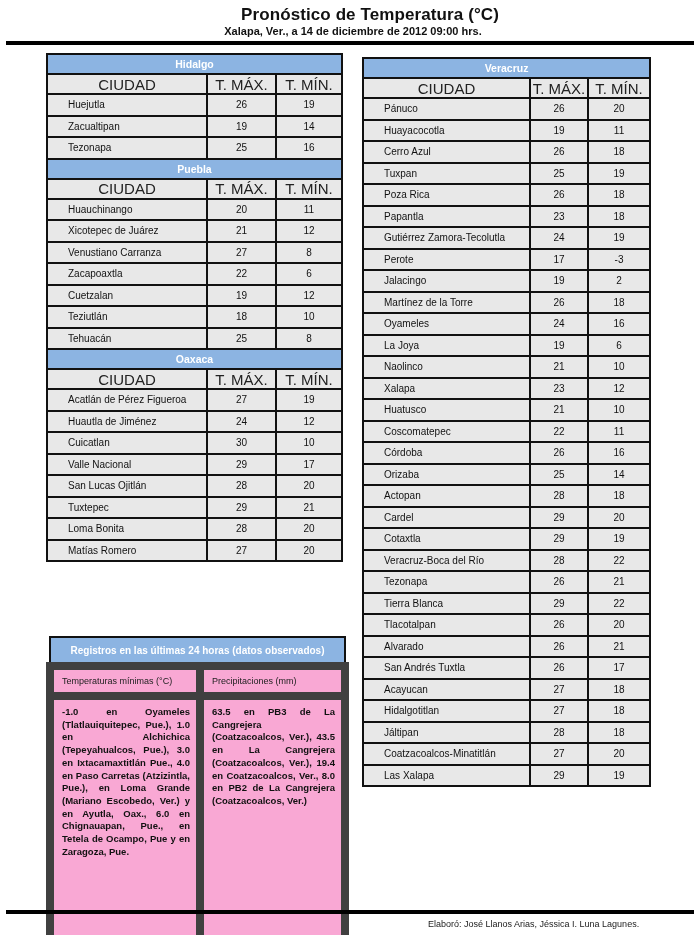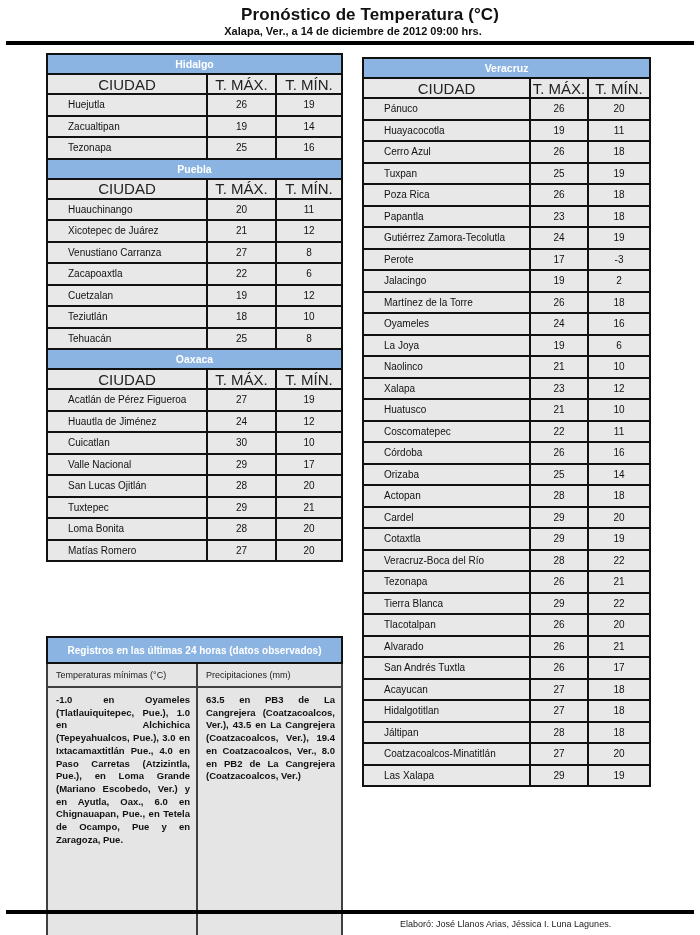--- a/index.html
+++ b/index.html
@@ -2,35 +2,35 @@
 <html><head>
 <meta charset="utf-8">
 <style>
   html, body { margin:0; padding:0; background:#ffffff; }
   body { width:700px; height:935px; position:relative; overflow:hidden; font-family:"Liberation Sans", sans-serif; color:#111; }
   .title { position:absolute; top:5px; left:0; width:700px; text-align:center; font-size:17px; font-weight:bold; color:#111; letter-spacing:0.1px;margin-left:20px; }
   .subtitle { position:absolute; top:25px; left:3px; width:700px; text-align:center; font-size:11px; font-weight:bold; color:#111; }
   .rule { position:absolute; left:6px; width:688px; height:4px; background:#000; }
   .rule.top { top:41px; }
   .rule.bottom { top:910px; }
-  .credit { position:absolute; top:919px; left:400px; font-size:9px; color:#222; white-space:nowrap; }
+  .credit { position:absolute; top:919px; left:428px; font-size:9px; color:#222; white-space:nowrap; }
 
   table.fc { position:absolute; border-collapse:collapse; table-layout:fixed; font-size:10px; }
   table.fc td, table.fc th { border:2px solid #111; background:#e8e8e8; height:19.5px; padding:0; }
   table.fc th.region { background:#8cb4e2; color:#fff; font-weight:bold; font-size:10.5px; text-align:center; height:18px; }
   table.fc td.hdr { text-align:center; font-size:15px; color:#222; height:18px; }
   table.fc td.city { padding-left:20px; text-align:left; }
   table.fc td.num { text-align:center; }
 
   #left-table { left:46px; top:53px; width:295px; }
   #right-table { left:362px; top:57px; width:287px; }
 
   table.obs { position:absolute; left:46px; top:636px; width:295px; border-collapse:collapse; table-layout:fixed; }
   table.obs th { background:#8cb4e2; color:#fff; font-weight:bold; font-size:10px; height:22px; border:2px solid #111; text-align:center; }
-  table.obs td { border:2px solid #404040; background:#e5e5e5; }
+  table.obs td { border:8px solid #404040; background:#f9a8d4; }
   table.obs td.ohdr { font-size:9px; color:#222; height:20px; padding-left:8px; }
   table.obs td.obody { vertical-align:top; font-size:9.5px; font-weight:bold; line-height:12.7px; padding:6px 6px 0 8px; text-align:justify; height:247px; }
 </style>
 </head>
 <body>
 
 <div class="title">Pronóstico de Temperatura (°C)</div>
 <div class="subtitle">Xalapa, Ver., a 14 de diciembre de 2012  09:00 hrs.</div>
 <div class="rule top"></div>
 

